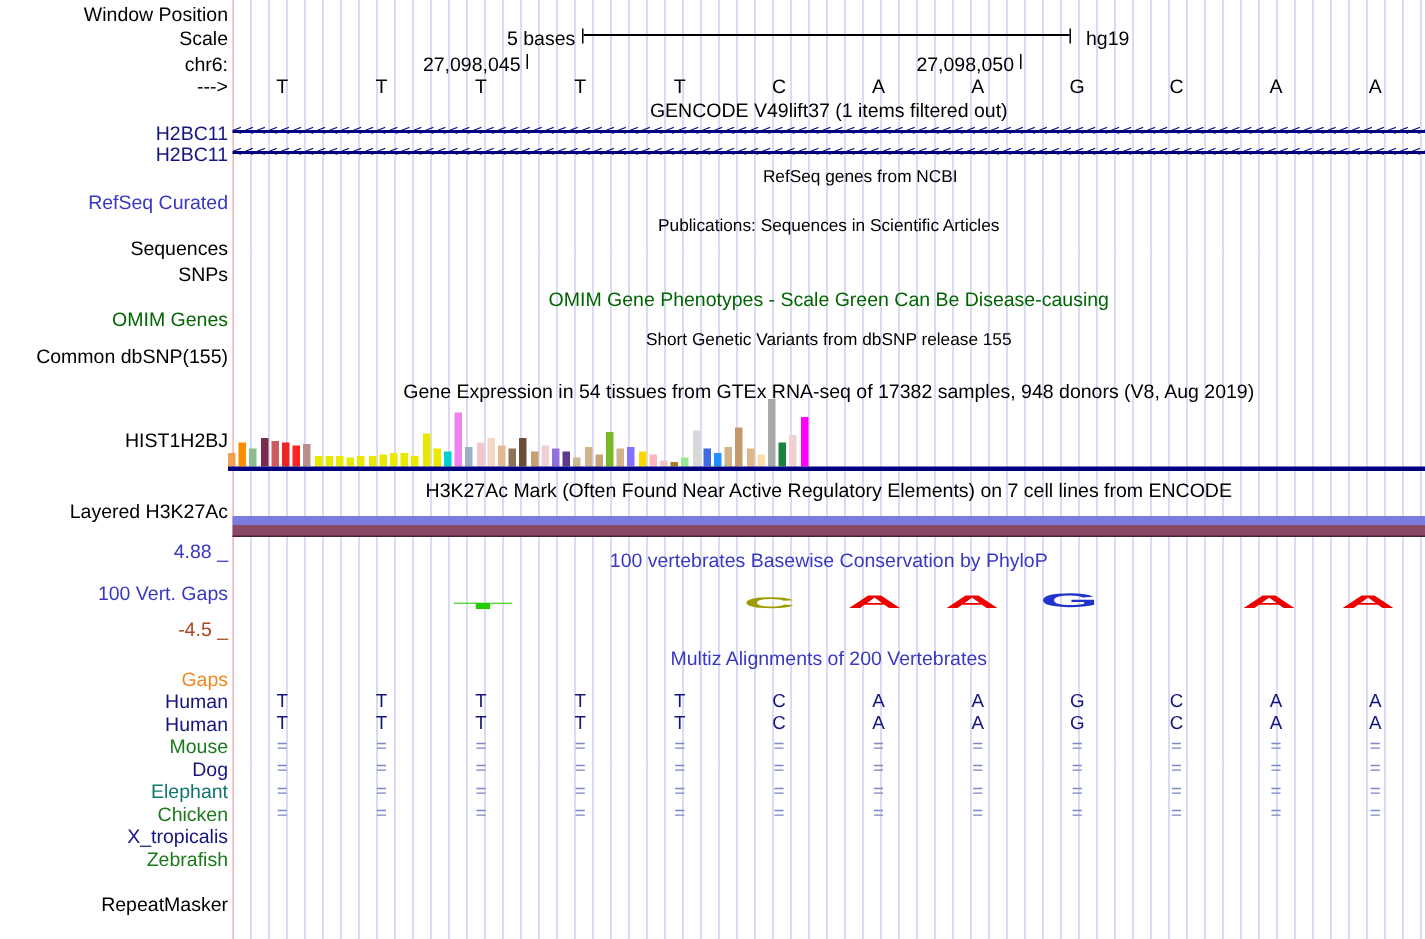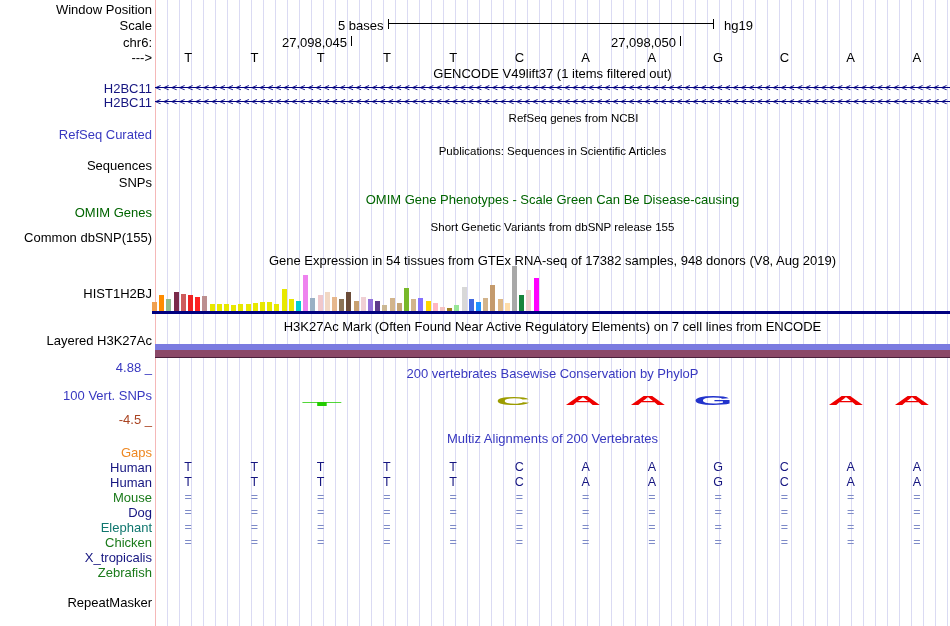--- a/index.html
+++ b/index.html
@@ -92,22 +92,22 @@
   <div class="lab" style="top:286px;">HIST1H2BJ</div>
   <div id="gtex-chart"></div>
   <div class="gtex-baseline" style="top:311px;"></div>
 
   <div class="ctr" style="top:319px;">H3K27Ac Mark (Often Found Near Active Regulatory Elements) on 7 cell lines from ENCODE</div>
   <div class="lab" style="top:333px;">Layered H3K27Ac</div>
   <div class="band-top" style="top:344px;"></div>
   <div class="band-bottom" style="top:350px;"></div>
 
   <div class="lab blue" style="top:360px;">4.88 _</div>
-  <div class="ctr blue" style="top:366px;">200 vertebrates Basewise Conservation by PhyloP</div>
-  <div class="lab blue" style="top:388px;">100 Vert. SNPs</div>
+  <div class="ctr blue" style="top:366px;">100 vertebrates Basewise Conservation by PhyloP</div>
+  <div class="lab blue" style="top:388px;">100 Vert. Gaps</div>
   <div class="lab rust" style="top:412px;">-4.5 _</div>
   <div id="phylop-letters"></div>
 
   <div class="ctr blue" style="top:431px;">Multiz Alignments of 200 Vertebrates</div>
   <div id="multiz-rows"></div>
 
   <div class="ctr" style="top:581px;margin-top:48px;">Repeating Elements by RepeatMasker</div>
   <div class="lab" style="top:595px;">RepeatMasker</div>
 
 <div class="abs" style="top: 35px; left: 241px; width: 106px; text-align: right;">27,098,045</div>

